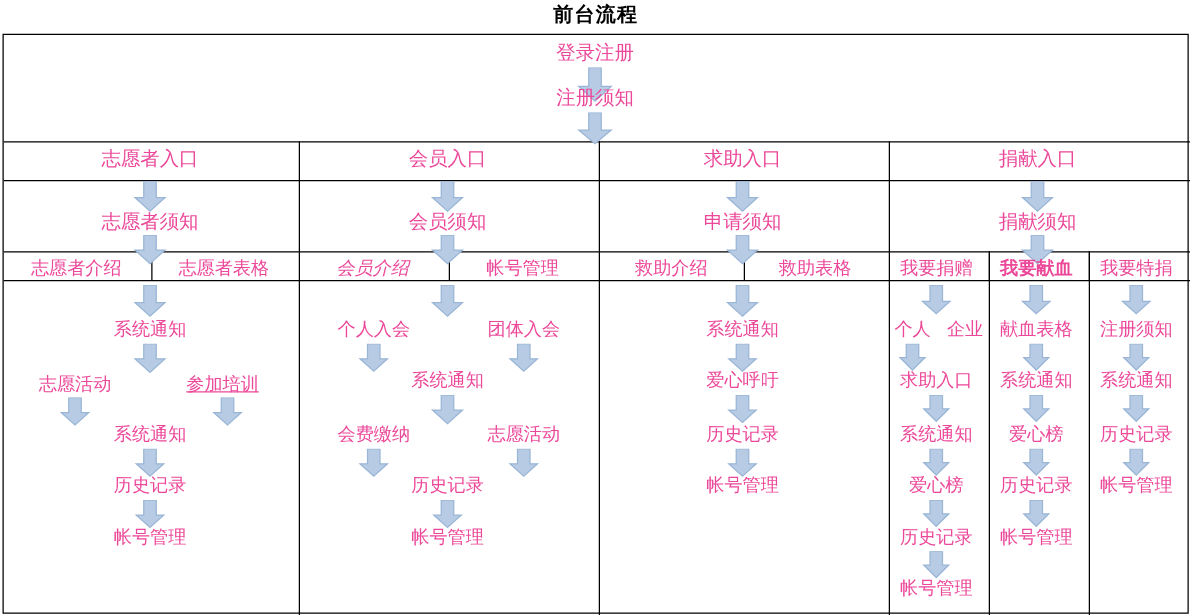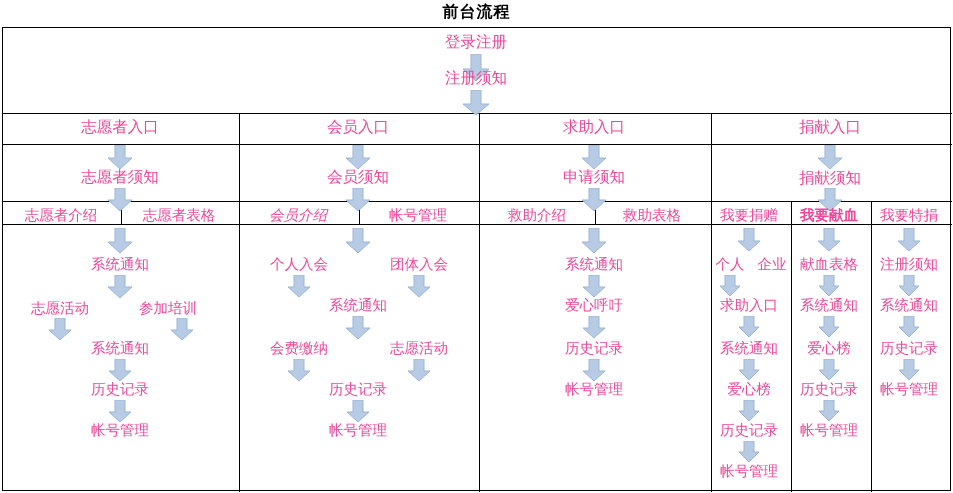--- a/index.html
+++ b/index.html
@@ -194,21 +194,21 @@
         <path d="M9 0 H19 V14 H26 L14 25 L2 14 H9 Z" fill="#b7cce4" stroke="#9ab5d6" stroke-width="1"></path>
       </svg>
   </div>
   <div class="node" style="left:120px; top:257px;">系统通知</div>
   <div class="arrow" style="left:120px; top:275px;">
     <svg width="28" height="24" viewBox="0 0 28 24">
         <path d="M9 0 H19 V12 H26 L14 23 L2 12 H9 Z" fill="#b7cce4" stroke="#9ab5d6" stroke-width="1"></path>
       </svg>
   </div>
   <div class="node" style="left:60px;  top:301px;">志愿活动</div>
-  <div class="node" style="left:168px; top:301px;">参加培训</div>
+  <div class="node" style="left:178px; top:301px;text-decoration:underline;">参加培训</div>
   <div class="arrow" style="left:60px;  top:318px;">
     <svg width="26" height="23" viewBox="0 0 26 23">
         <path d="M8 0 H18 V12 H24 L13 22 L2 12 H8 Z" fill="#b7cce4" stroke="#9ab5d6" stroke-width="1"></path>
       </svg>
   </div>
   <div class="arrow" style="left:182px; top:318px;">
     <svg width="26" height="23" viewBox="0 0 26 23">
         <path d="M8 0 H18 V12 H24 L13 22 L2 12 H8 Z" fill="#b7cce4" stroke="#9ab5d6" stroke-width="1"></path>
       </svg>
   </div>

